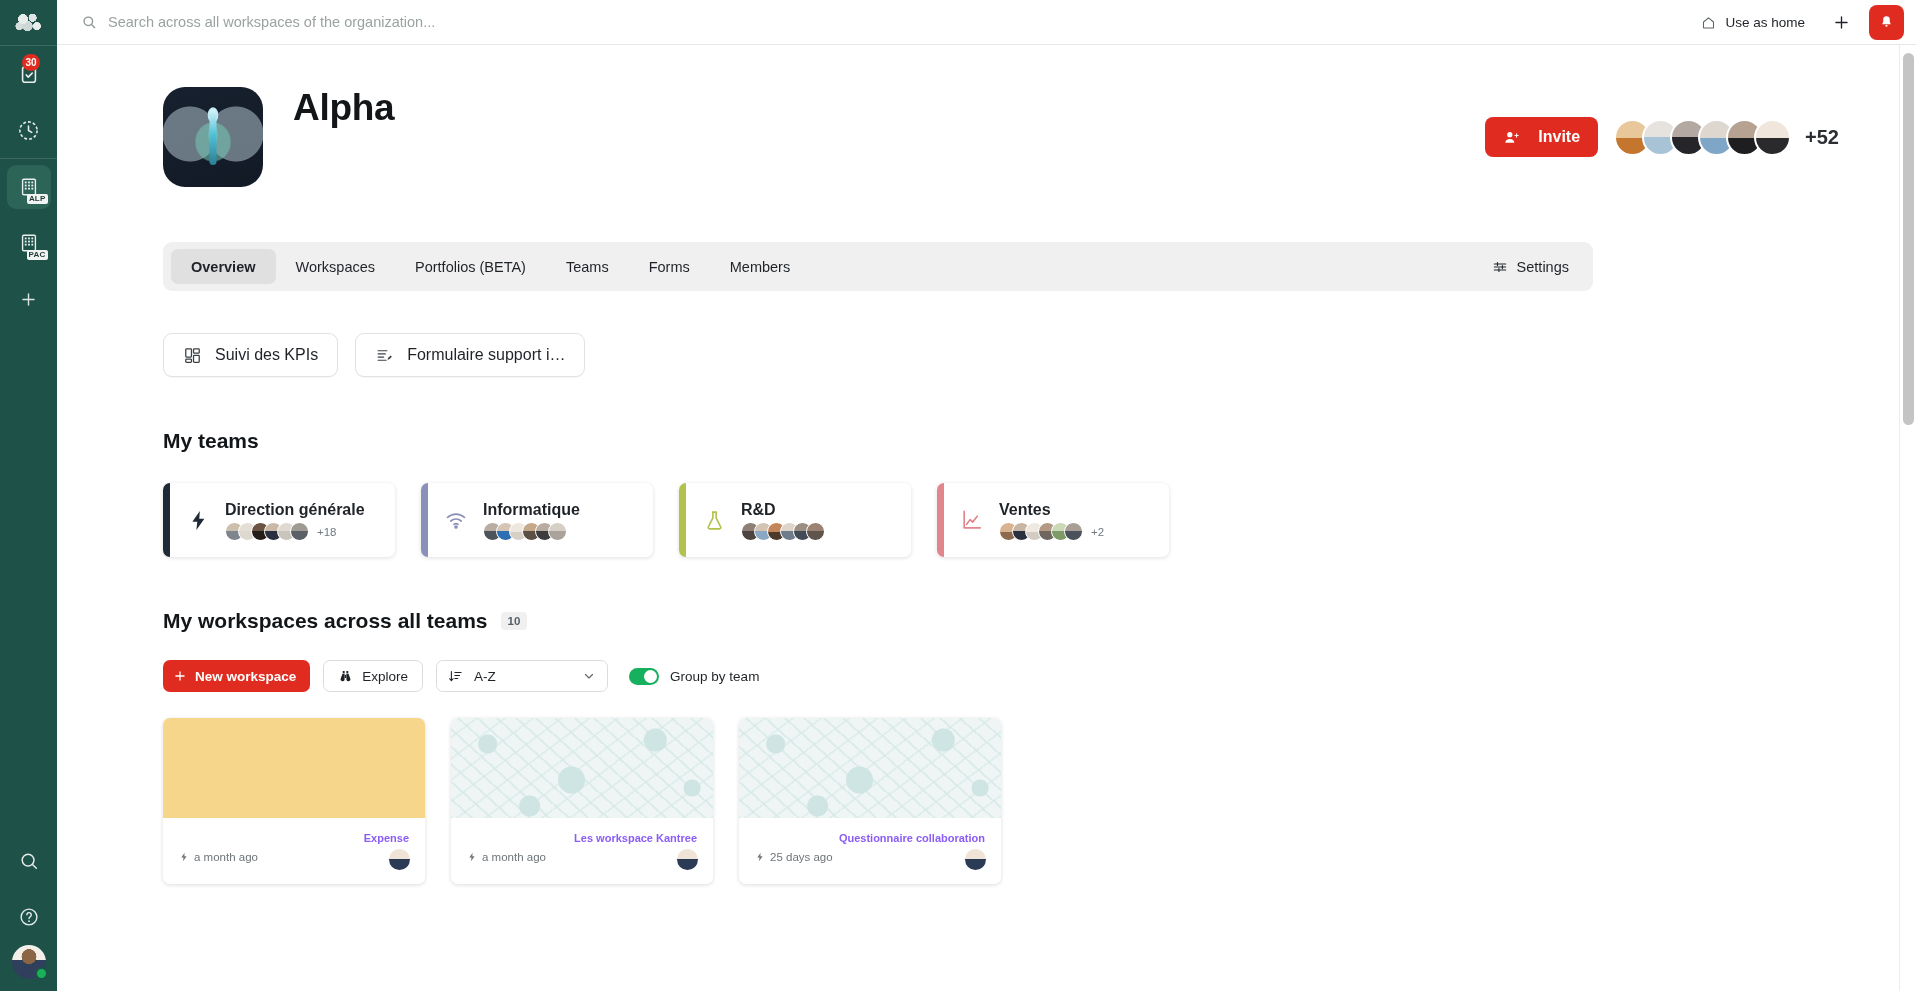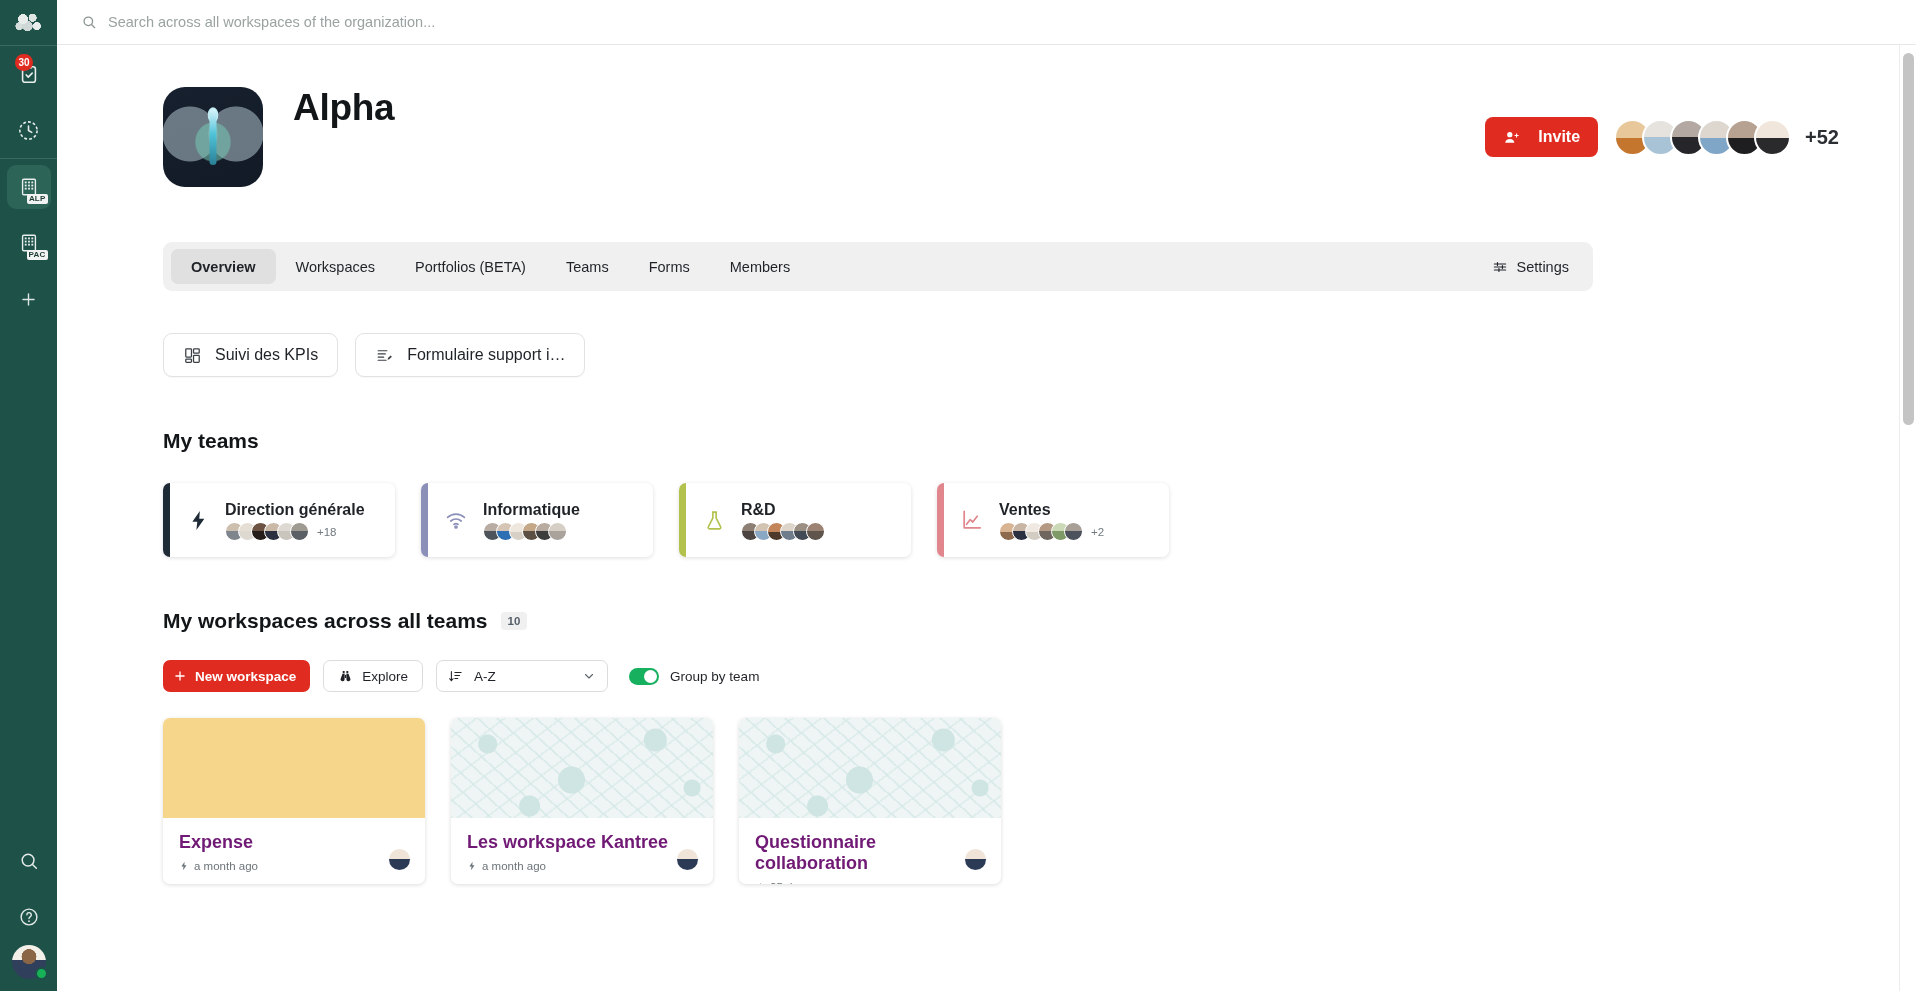--- a/index.html
+++ b/index.html
@@ -36,21 +36,21 @@
   }
   .sb-div { width: 57px; height: 1px; background: rgba(255,255,255,.13); }
   .sb-item {
     width: 44px; height: 44px; margin: 6px 0;
     border-radius: 9px;
     display: flex; align-items: center; justify-content: center;
     position: relative;
   }
   .sb-item.sel { background: #2d6458; }
   .sb-badge {
-    position: absolute; top: 2px; right: 18px;
+    position: absolute; top: 2px; right: 11px;
     min-width: 17px; height: 17px; padding: 0 3px;
     border-radius: 9px; background: #e02b20;
     color: #fff; font-size: 10px; font-weight: 700;
     display: flex; align-items: center; justify-content: center;
     line-height: 1;
   }
   .sb-code {
     position: absolute; bottom: 5px; right: 3px;
     background: #f2f4f3; color: #1e3a34;
     font-size: 8px; font-weight: 700; letter-spacing: .2px;
@@ -257,21 +257,21 @@
     background-image:
       radial-gradient(circle at 14% 26%, rgba(205,228,226,.95) 0 9px, transparent 10px),
       radial-gradient(circle at 46% 62%, rgba(205,228,226,.95) 0 13px, transparent 14px),
       radial-gradient(circle at 78% 22%, rgba(205,228,226,.95) 0 11px, transparent 12px),
       radial-gradient(circle at 92% 70%, rgba(205,228,226,.95) 0 8px, transparent 9px),
       radial-gradient(circle at 30% 88%, rgba(205,228,226,.95) 0 10px, transparent 11px),
       repeating-linear-gradient(42deg, rgba(214,233,231,.75) 0 2px, transparent 2px 13px),
       repeating-linear-gradient(-37deg, rgba(214,233,231,.6) 0 2px, transparent 2px 17px);
   }
   .ws-foot { padding: 14px 16px 16px; position: relative; height: 66px; }
-  .ws-name { font-size: 18px; font-weight: 700; color: #701a75; }
+  .ws-name { font-size: 11px; font-weight: 700; color: #8b5cf6; text-align: right; }
   .ws-time {
     margin-top: 7px; font-size: 11.5px; color: #6d7579;
     display: flex; align-items: center; gap: 5px;
   }
   .ws-owner {
     position: absolute; right: 15px; bottom: 14px;
     width: 21px; height: 21px; border-radius: 50%;
     background: linear-gradient(180deg,#f0e4d8 0 46%, #2b3a55 47% 100%);
   }
 
@@ -395,20 +395,45 @@
 
     <header class="topbar">
       <div class="search-wrap">
         <span class="icon">
           <svg width="16" height="16" viewBox="0 0 24 24" fill="none" stroke="#8d9694" stroke-width="2" stroke-linecap="round">
             <circle cx="11" cy="11" r="6.4"></circle>
               <path d="M15.8 15.8L20.5 20.5"></path>
           </svg>
         </span>
         <input class="search-input" value="" placeholder="Search across all workspaces of the organization..." style="">
+      </div>
+      <div class="topbar-right">
+        <div class="use-home">
+          <span class="icon">
+            <svg width="15" height="15" viewBox="0 0 24 24" fill="none" stroke="#5c6663" stroke-width="1.7" stroke-linejoin="round">
+              <path d="M4 11.2L12 4.6l8 6.6V20a.8.8 0 01-.8.8H4.8A.8.8 0 014 20z"></path>
+            </svg>
+          </span>
+          <span>Use as home</span>
+        </div>
+        <div class="plus-btn">
+          <span class="icon">
+            <svg width="19" height="19" viewBox="0 0 24 24" stroke="#20242a" stroke-width="1.7" stroke-linecap="round">
+              <path d="M12 5v14M5 12h14"></path>
+            </svg>
+          </span>
+        </div>
+        <div class="bell-btn">
+          <span class="icon">
+            <svg width="17" height="17" viewBox="0 0 24 24" fill="#fff">
+              <path d="M12 3a4.6 4.6 0 00-4.6 4.6v3.1L6 14.3h12l-1.4-3.6V7.6A4.6 4.6 0 0012 3z"></path>
+              <circle cx="12" cy="16.6" r="1.5"></circle>
+            </svg>
+          </span>
+        </div>
       </div>
     </header>
 
     <div class="scroll-area">
       <div class="content">
         <div class="inner">
 
           <div class="org-header">
             <div class="org-logo"></div>
             <div class="org-title">Alpha</div>

